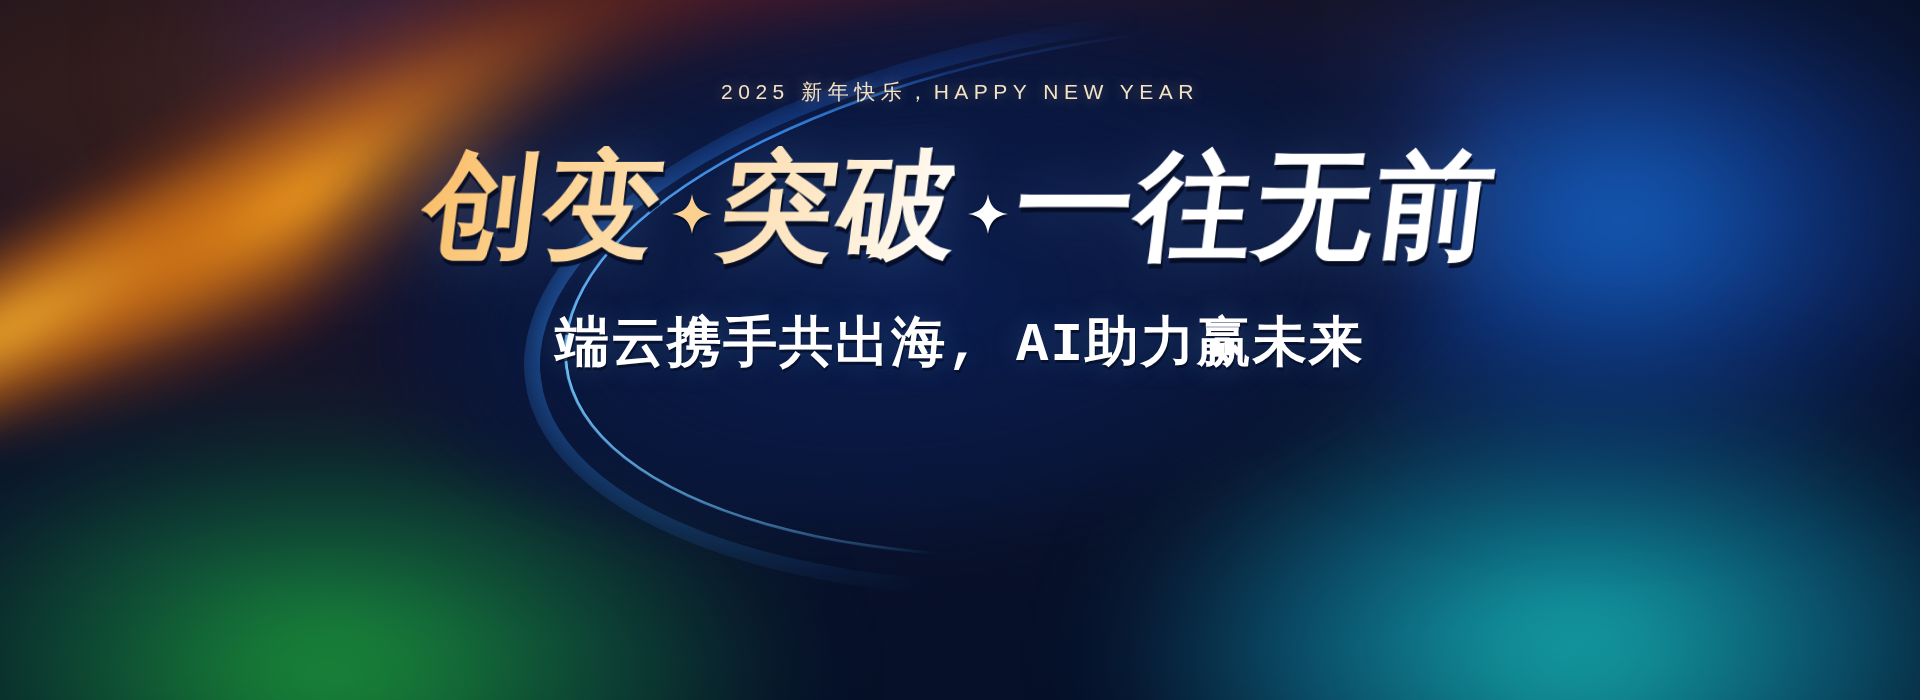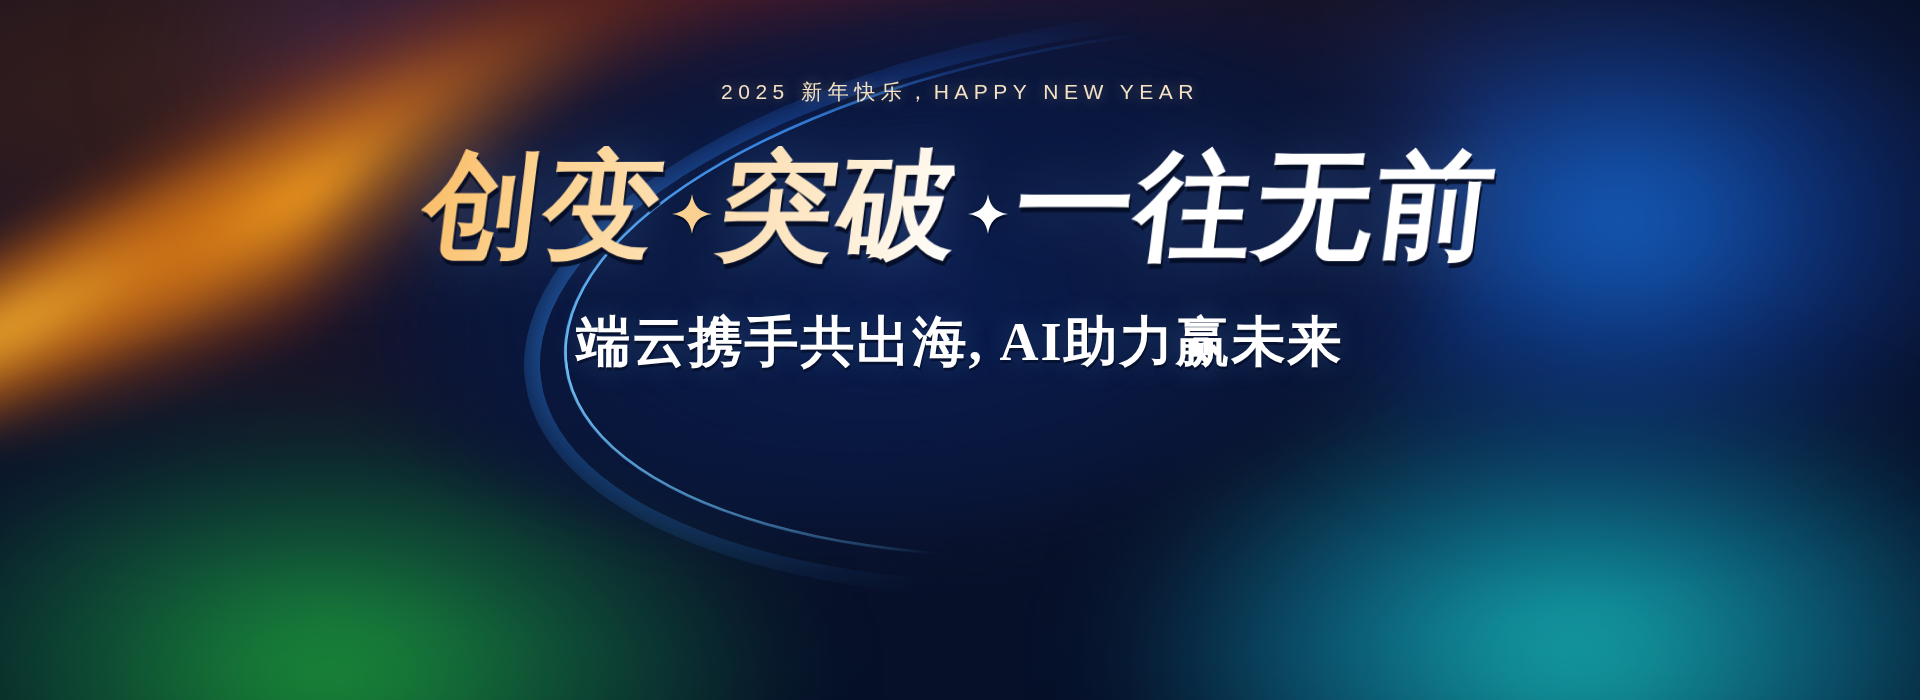--- a/index.html
+++ b/index.html
@@ -229,21 +229,21 @@
   .sparkle.s2 path { fill:#ffffff; }
   .sparkle svg { display:block; filter:drop-shadow(1px 3px 0 rgba(4,12,36,0.85)); }
 
   .subtitle {
     margin-top:42px;
     font-size:54px;
     font-weight:700;
     color:#ffffff;
     letter-spacing:2px;
     white-space:nowrap;
-    font-family:Liberation Serif, serif;
+    font-family:Liberation Mono, monospace;
     text-shadow:1px 3px 0 rgba(5,14,40,0.75), 0 0 30px rgba(120,190,255,0.22);
   }
 </style>
 </head>
 <body>
 
 <div id="banner">
 
   <div class="layer bg-base"></div>
   <div class="layer bg-violet"></div>

